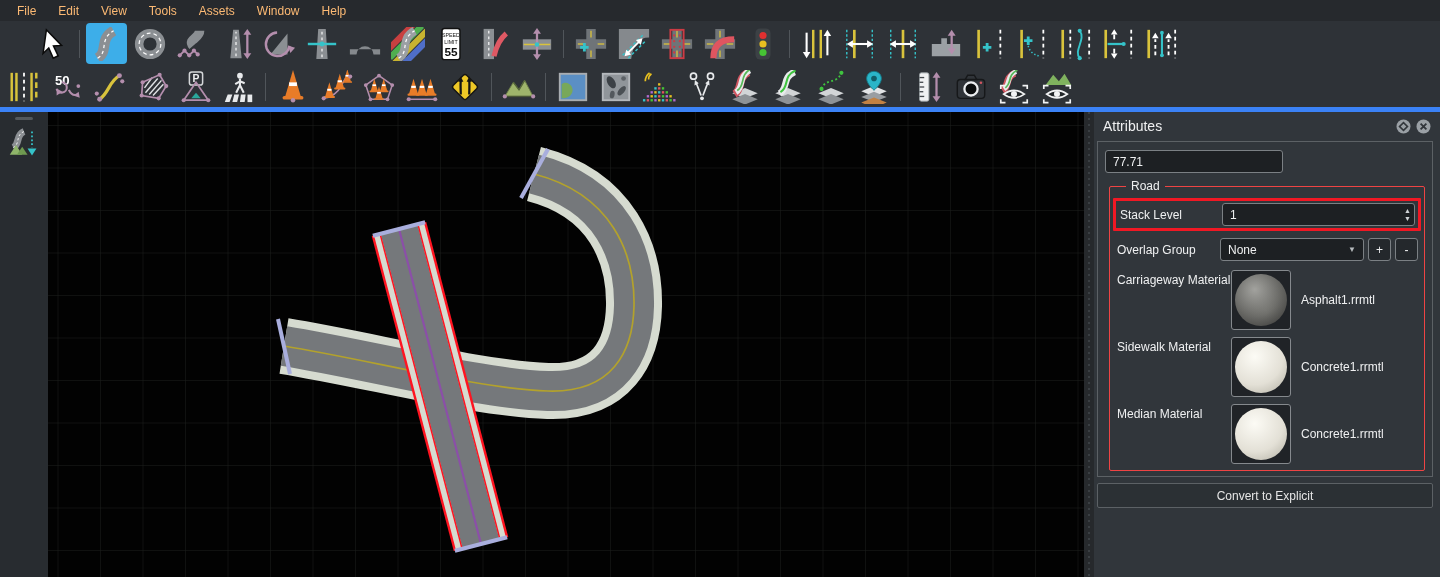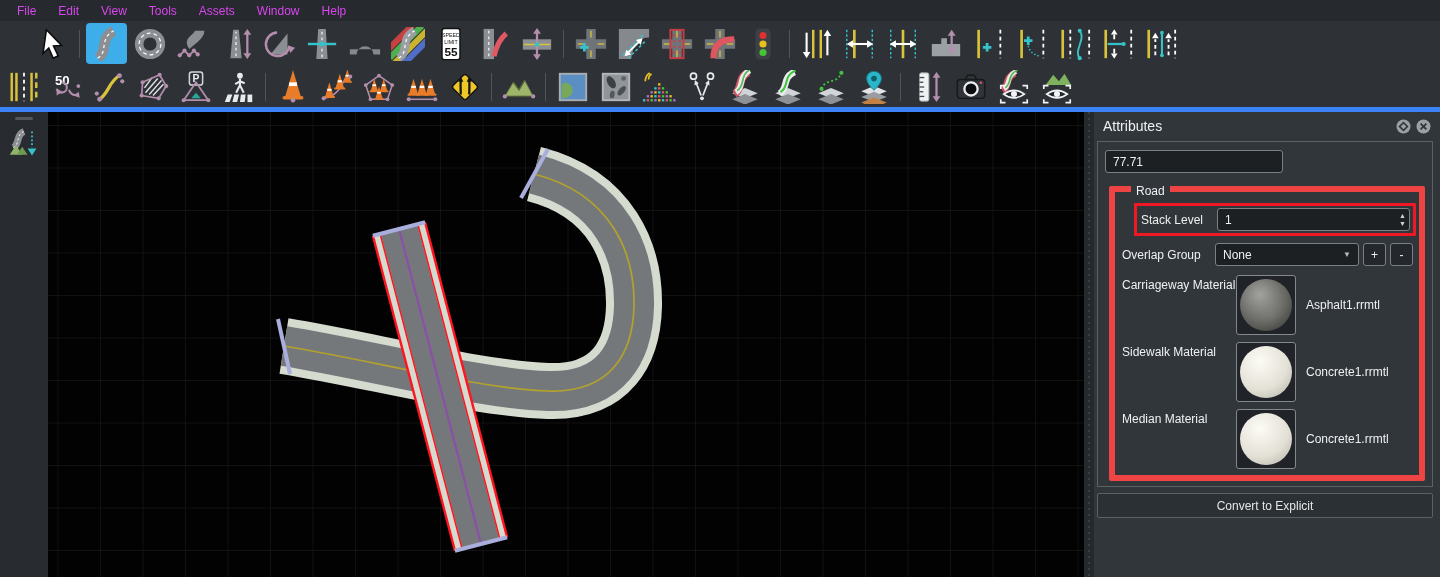--- a/index.html
+++ b/index.html
@@ -1,20 +1,20 @@
 <!DOCTYPE html>
 <html><head>
 <meta charset="utf-8">
 <style>
   * { box-sizing: border-box; margin:0; padding:0; }
   html,body { width:1440px; height:577px; overflow:hidden; background:#1d2023;
     font-family:"Liberation Sans",sans-serif; font-size:12px; color:#eff0f1; }
   
   .menubar { height:21px; background:#26292d; display:flex; align-items:center; padding-left:6px; }
-  .menu-item { padding:2px 11px; color:#d946ef; cursor:default; }
+  .menu-item { padding:2px 11px; color:#fdba74; cursor:default; }
   
   .toolbar { background:#2e3237; display:flex; align-items:center; padding-left:2px; }
   .toolbar.row1 { height:45px;padding-left:31px; }
   .toolbar.row2 { height:46px; border-bottom:5px solid #3b82f6; }
   .tbtn { width:41px; height:41px; margin:0 1px; border-radius:4px; display:flex;
     align-items:center; justify-content:center; flex:0 0 auto; }
   .tbtn.selected { background:#3daee9; }
   .tsep { width:1px; height:28px; background:#50555a; margin:0 5px; flex:0 0 auto; }
   
   .main { display:flex; height:465px; }
@@ -29,25 +29,25 @@
   .panel { width:346px; background:#31363b; display:flex; flex-direction:column; }
   .panel-title { height:28px; display:flex; align-items:center; padding:0 9px; flex:0 0 auto; }
   .panel-title .t { font-size:14px; }
   .panel-title .ticons { margin-left:auto; display:flex; gap:5px; }
   .panel-frame { margin:1px 7px 0 3px; border:1px solid #5c6165; padding:8px 6px 5px 6px; }
   .len-row { display:flex; align-items:center; padding-left:1px; }
   .len-row label { flex:1; }
   .field { background:#1d2023; border:1px solid #7b8084; border-radius:3px; height:23px;
     color:#eff0f1; display:flex; align-items:center; padding:0 7px; }
   .len-field { width:178px; }
-  .groupbox { margin:13px 1px 0 5px; border:6px solid #ef4444; border-radius:2px;
+  .groupbox { margin:13px 1px 0 5px; border:1px solid #ef4444; border-radius:2px;
     position:relative; padding:11px 3px 6px 3px; }
   .groupbox > .gtitle { position:absolute; top:-8px; left:16px; background:#31363b; padding:0 5px; }
   .stack-row { display:flex; align-items:center; border:3px solid #f01824; border-radius:1px;
-    padding:2px 3px 2px 4px; margin:0 0 5px 16px; }
+    padding:2px 3px 2px 4px; margin:0 0 5px 0; }
   .stack-row label { flex:1; }
   .spin-wrap { position:relative; width:193px; }
   .spin-wrap .field { width:100%; padding-right:18px; }
   .spinner { position:absolute; right:4px; top:2px; bottom:2px; display:flex; flex-direction:column;
     justify-content:center; gap:2px; }
   .spinner span { font-size:7px; line-height:6px; color:#cfd3d6; }
   .overlap-row { display:flex; align-items:center; margin:7px 3px 9px 4px; }
   .overlap-row label { flex:1; }
   .dropdown { width:144px; justify-content:space-between; }
   .dd-arrow { font-size:8px; color:#b6babd; }

